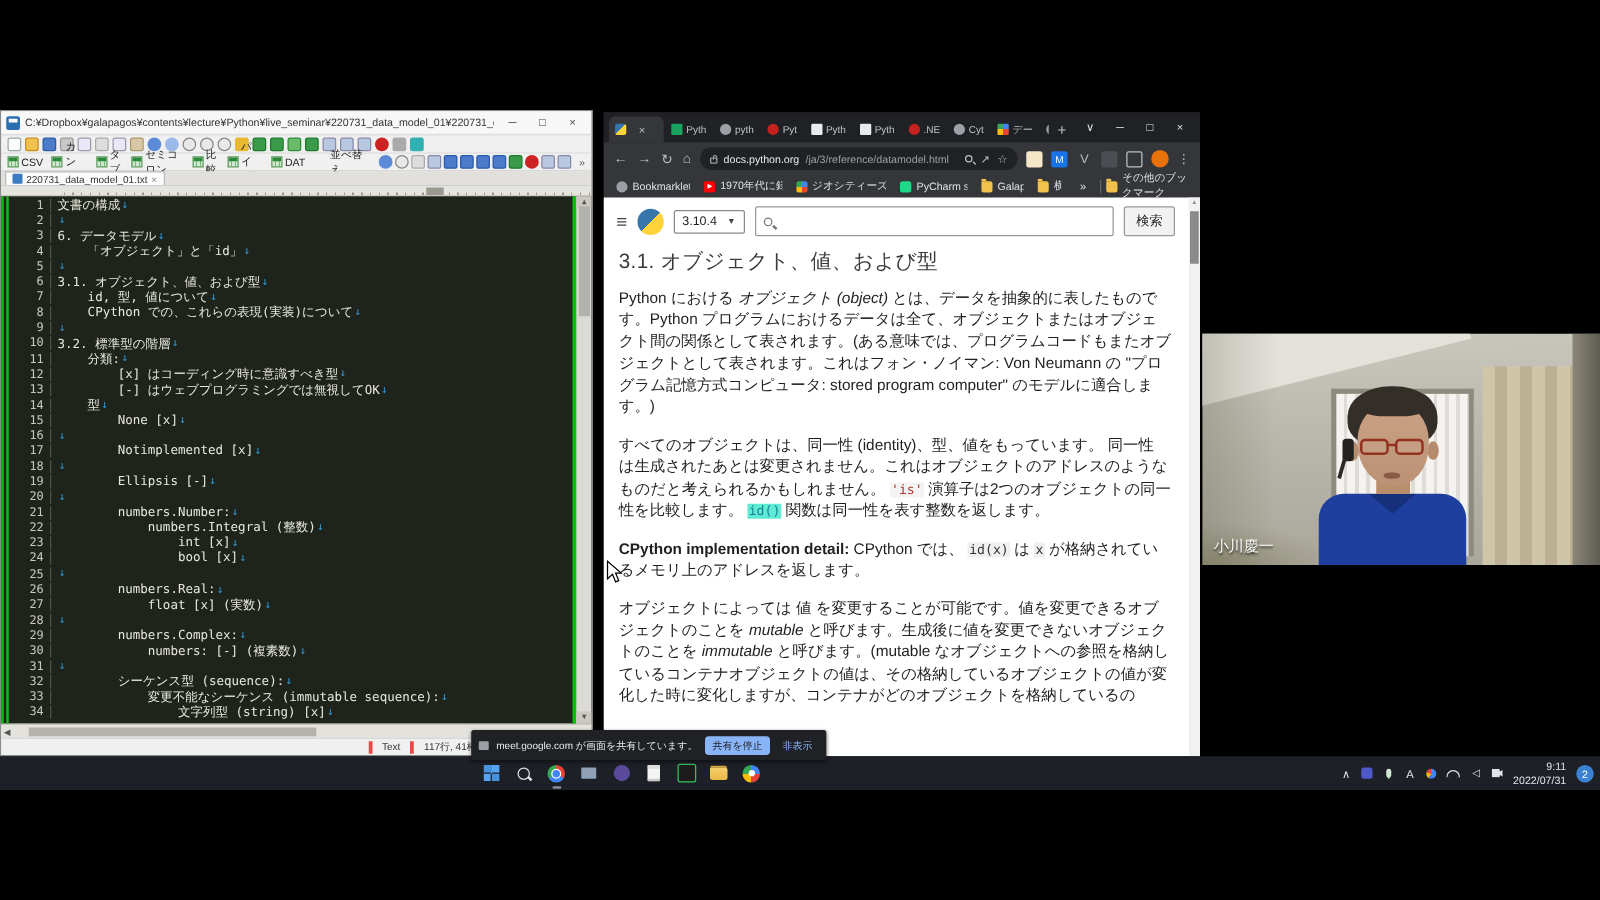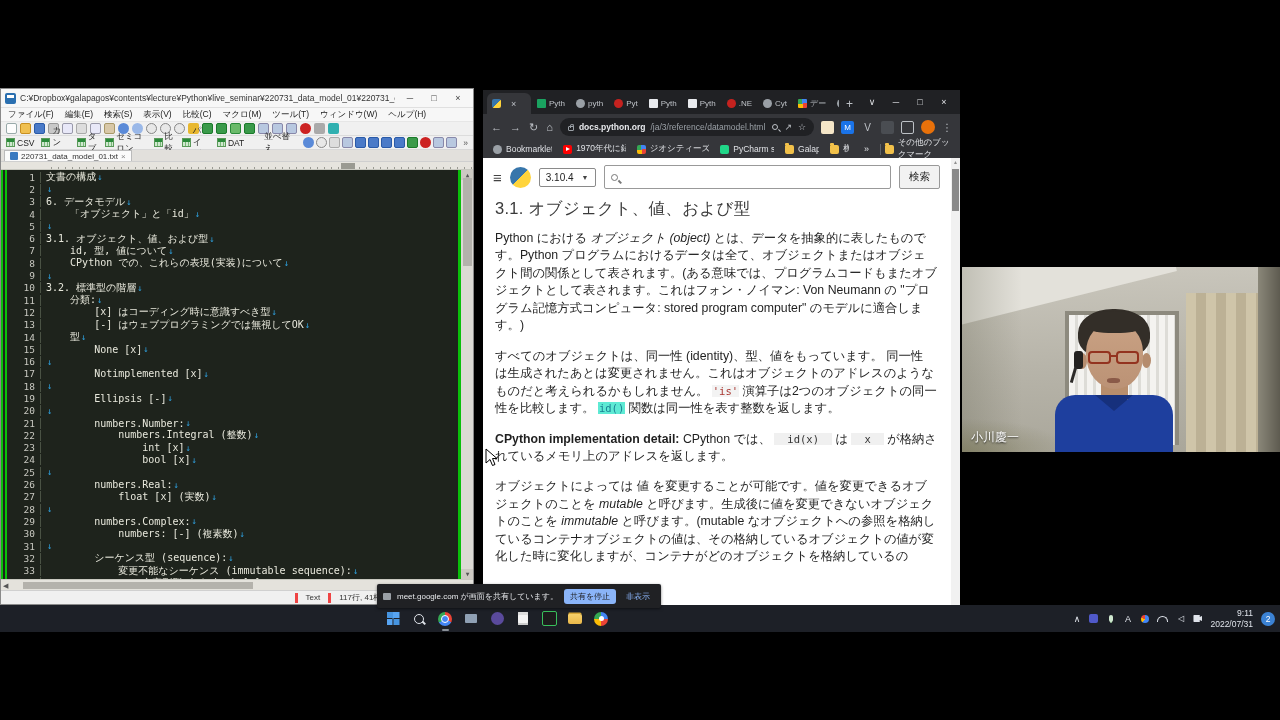--- a/index.html
+++ b/index.html
@@ -74,21 +74,21 @@
   .fi-book { background:#e8eaed; border-radius:1px; }
   .fi-win { background:conic-gradient(#4285f4 0 25%, #ea4335 0 50%, #fbbc05 0 75%, #34a853 0); border-radius:1px;}
   .newtab-btn { color:#bdc1c6; font-size:12px; padding:0 6px; align-self:center; }
   .cwinbtns { margin-left:auto; display:flex; align-self:flex-start; }
   .cwinbtn { width:24px; height:18px; color:#dfe1e5; font-size:9px; display:flex; align-items:center; justify-content:center; }
   .ctoolbar { height:26px; display:flex; align-items:center; gap:7px; padding:0 8px; background:#35363a; }
   .navico { color:#bdc1c6; font-size:11px; }
   .omnibox { flex:1; height:18px; background:#202124; border-radius:9px; display:flex; align-items:center; padding:0 8px; gap:5px; font-size:8.5px; min-width:0;}
   .lockico { width:6px; height:5px; border:1px solid #9aa0a6; border-radius:1px; position:relative; margin-top:2px; flex:none;}
   .lockico::before { content:""; position:absolute; left:1px; top:-3px; width:2px; height:3px; border:1px solid #9aa0a6; border-bottom:none; border-radius:2px 2px 0 0;}
-  .urlhost { color:#e8eaed;font-weight:bold; } .urlpath { color:#9aa0a6; overflow:hidden; white-space:nowrap; flex:1;}
+  .urlhost { color:#e8eaed; } .urlpath { color:#9aa0a6; overflow:hidden; white-space:nowrap; flex:1;}
   .omni-right { display:flex; gap:6px; color:#bdc1c6; font-size:9px; align-items:center;}
   .zoomico { width:6px; height:6px; border:1px solid #bdc1c6; border-radius:50%; position:relative;}
   .zoomico::after{content:"";position:absolute;left:5px;top:5px;width:3px;height:1px;background:#bdc1c6;transform:rotate(45deg);}
   .extico { width:13px; height:13px; border-radius:2px; flex:none; display:flex;align-items:center;justify-content:center;font-size:8px;color:#fff;}
   .e-keep{background:#f5e6c8;} .e-m{background:#1a73e8;} .e-v{background:transparent;color:#bdc1c6;font-size:10px;}
   .e-dark{background:#4a4d52;} .e-sq{border:1.5px solid #bdc1c6;background:transparent;}
   .avatar { width:14px; height:14px; border-radius:50%; background:#e8710a; flex:none;}
   .kebab { color:#bdc1c6; font-size:10px; }
   .bkbar { height:18px; background:#35363a; display:flex; align-items:center; gap:11px; padding:0 10px; font-size:8.5px; color:#dfe1e5; }
   .bkitem { display:flex; align-items:center; gap:4px; white-space:nowrap; overflow:hidden;}
@@ -116,21 +116,21 @@
   .sico { width:7px; height:7px; border:1.5px solid #777; border-radius:50%; position:relative; flex:none;}
   .sico::after{content:"";position:absolute;left:6px;top:6px;width:4px;height:1.5px;background:#777;transform:rotate(45deg);}
   .searchbtn { border:1px solid #999; background:#f2f2f2; font-size:10.5px; color:#222; padding:4px 9px; border-radius:2px; white-space:nowrap;}
   .dheading { font-size:16.5px; color:#3a3a3a; padding:2px 12px 10px 12px; font-weight:400; letter-spacing:.3px;}
   .dp { font-size:12.3px; line-height:1.42; color:#1f1f1f; margin:0 22px 13px 12px; }
   .dp .em { font-style:italic; }
   .dp .bold { font-weight:700; }
   .cd { font-family:"DejaVu Sans Mono", monospace; font-size:10.5px; }
   .code-red { color:#aa3731; background:#f3f3f3; padding:0 1px;}
   .code-link { color:#1b7f93; background:#5eead4; padding:0 1px;}
-  .code-gray { color:#333; background:#f0f0f0; padding:0 13px;}
+  .code-gray { color:#333; background:#f0f0f0; padding:0 1px;}
   .selpara span { background:#3a7ef0; color:#0a2158; }
   .selpara .sc { font-family:"DejaVu Sans Mono", monospace; font-size:10.5px; color:#e4edff; border:1px solid #c2d2f2; padding:0 2px;}
   .selpara .sr { color:#9fe2f2; border:1px solid #9fd8e8; padding:0 1px;}
 
   
   .video { position:absolute; left:962px; top:267px; width:318px; height:185px; overflow:hidden; background:linear-gradient(178deg,#cac7bd 0%,#b6b3a8 55%,#a9a69a 100%); }
   .v-ceil { position:absolute; left:-30px; top:-36px; width:240px; height:70px; background:#e3e1da; transform:rotate(-14deg); }
   .v-corner { position:absolute; left:0; top:0; width:60px; height:185px; background:linear-gradient(90deg,rgba(90,90,70,.25),transparent);}
   .v-window { position:absolute; left:103px; top:44px; width:114px; height:134px; border:4px solid #8d8a7e; border-bottom:none;
       background:repeating-linear-gradient(90deg,#f4f3f0 0 6px,#dddcd7 6px 9px); }
@@ -205,31 +205,20 @@
   <div class="emed">
     <div class="em-title">
       <span class="em-appicon"></span>
       <span class="em-title-text">C:¥Dropbox¥galapagos¥contents¥lecture¥Python¥live_seminar¥220731_data_model_01¥220731_data_model_01.txt - EmEditor</span>
       <span class="winbtns">
           <span class="winbtn">─</span>
           <span class="winbtn">□</span>
           <span class="winbtn">×</span>
         </span>
     </div>
-    <div class="em-menu">
-        <span>ファイル(F)</span>
-        <span>編集(E)</span>
-        <span>検索(S)</span>
-        <span>表示(V)</span>
-        <span>比較(C)</span>
-        <span>マクロ(M)</span>
-        <span>ツール(T)</span>
-        <span>ウィンドウ(W)</span>
-        <span>ヘルプ(H)</span>
-      </div>
     <div class="em-tb1">
         <span class="tbi i-new"></span>
         <span class="tbi i-open"></span>
         <span class="tbi i-save"></span>
         <span class="tbi i-print"></span>
         <span class="tbi i-copy"></span>
         <span class="tbi i-cut"></span>
         <span class="tbi i-copy"></span>
         <span class="tbi i-paste"></span>
         <span class="tbi i-undo"></span>

